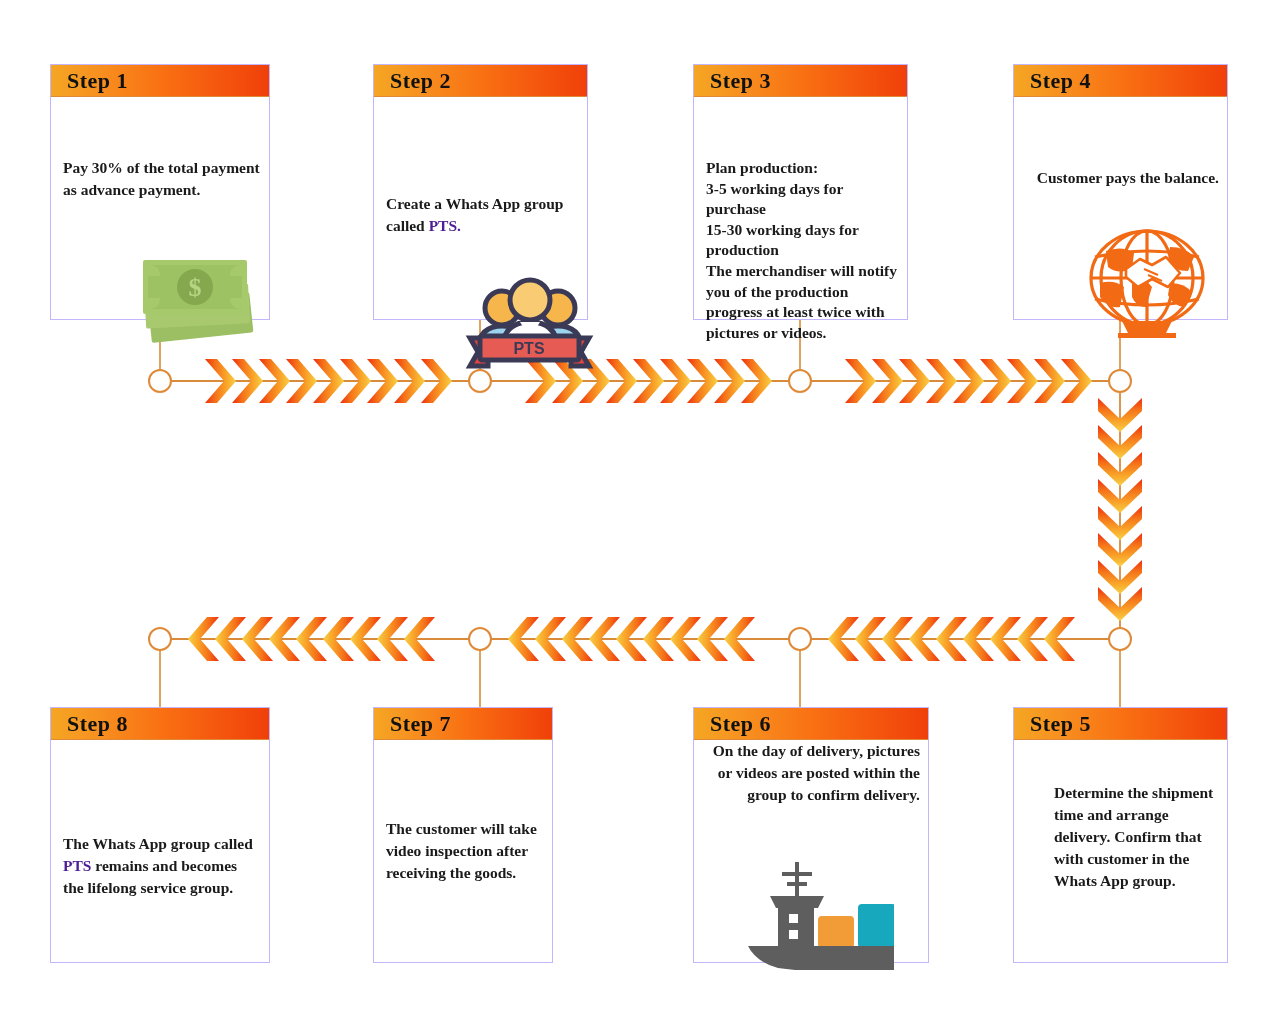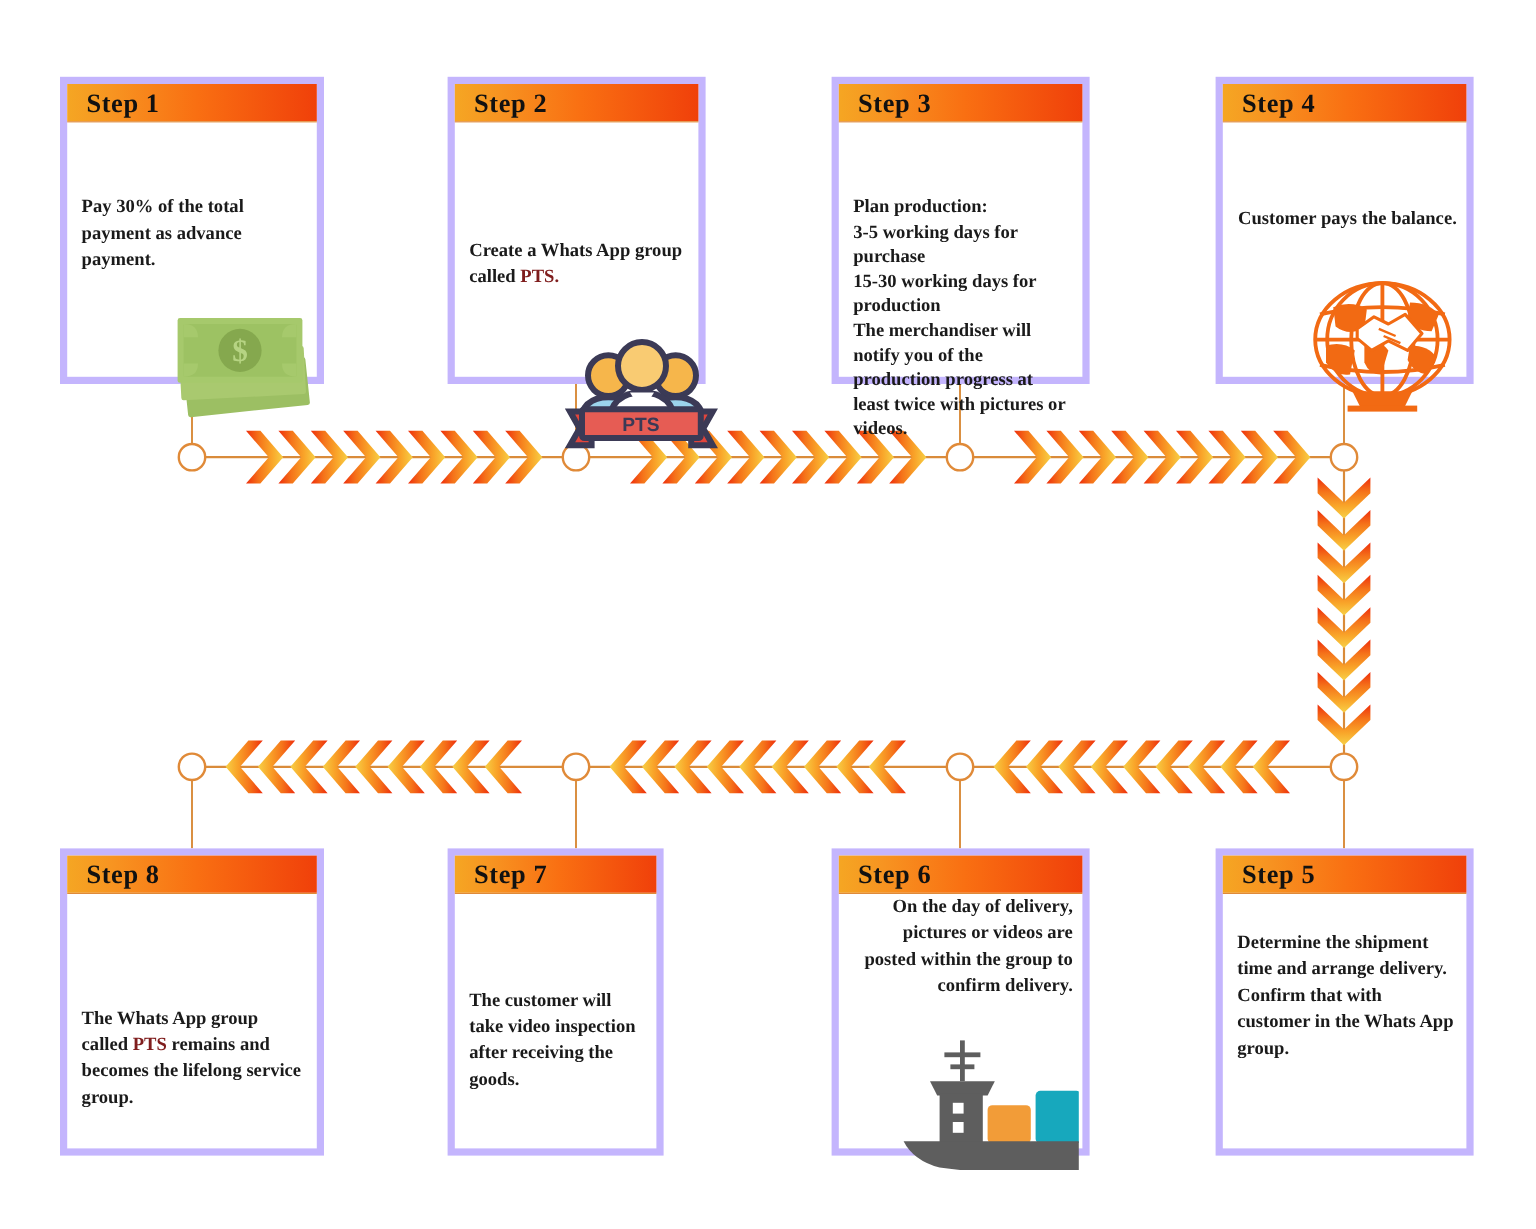--- a/index.html
+++ b/index.html
@@ -19,21 +19,21 @@
     position: absolute;
     left: 0; top: 0;
     width: 1280px;
     height: 1024px;
   }
 
   
   .step-box {
     position: absolute;
     box-sizing: border-box;
-    border: 6px solid #c4b5fd;
+    border: 1px solid #c4b5fd;
     background: #ffffff;
     z-index: 5;
   }
   .step-header {
     height: 32px;
     box-sizing: border-box;
     background: linear-gradient(to right, #F5A623 0%, #F79421 18%, #F96F12 52%, #F0400A 100%);
     display: flex;
     align-items: center;
     padding-left: 16px;
@@ -56,21 +56,21 @@
     position: absolute;
     left: 12px;
     right: 8px;
     font-family: "Liberation Serif", "DejaVu Serif", serif;
     font-weight: bold;
     font-size: 15.5px;
     line-height: 1.42;
     color: #1a1a1a;
     white-space: pre-line;
   }
-  .pts-accent { color: #7f1d1d; }
+  .pts-accent { color: #4c1d95; }
 
   .step-icon {
     position: absolute;
   }
 
   
   .conn-svg {
     position: absolute;
     left: 0; top: 0;
     width: 1280px;
@@ -331,25 +331,25 @@
         </svg>
       </div>
     </div>
   </div>
 
   <div class="step-box" style="left:1013px; top:707px; width:215px; height:256px;">
     <div class="step-header">
       <span class="step-title">Step 5</span>
     </div>
     <div class="step-body">
-      <div class="step-text" style="top:30px;">Determine the shipment time and arrange delivery. Confirm that with customer in the Whats App group.</div>
-    </div>
-  </div>
-
-  <div class="step-box" style="left:693px; top:707px; width:215px; height:256px;">
+      <div class="step-text" style="top:42px;margin-left:28px;">Determine the shipment time and arrange delivery. Confirm that with customer in the Whats App group.</div>
+    </div>
+  </div>
+
+  <div class="step-box" style="left:693px; top:707px; width:236px; height:256px;">
     <div class="step-header">
       <span class="step-title">Step 6</span>
     </div>
     <div class="step-body">
       <div class="step-text" style="top:0;text-align:right;">On the day of delivery, pictures or videos are posted within the group to confirm delivery.</div>
       <div class="step-icon" style="left:40px; top:120px;">
         <svg width="160" height="110" viewBox="0 0 160 110" xmlns="http://www.w3.org/2000/svg">
 
           <rect x="61" y="2" width="4" height="34" fill="#5E5E5E"></rect>
           <rect x="48" y="12" width="30" height="4" fill="#5E5E5E"></rect>

